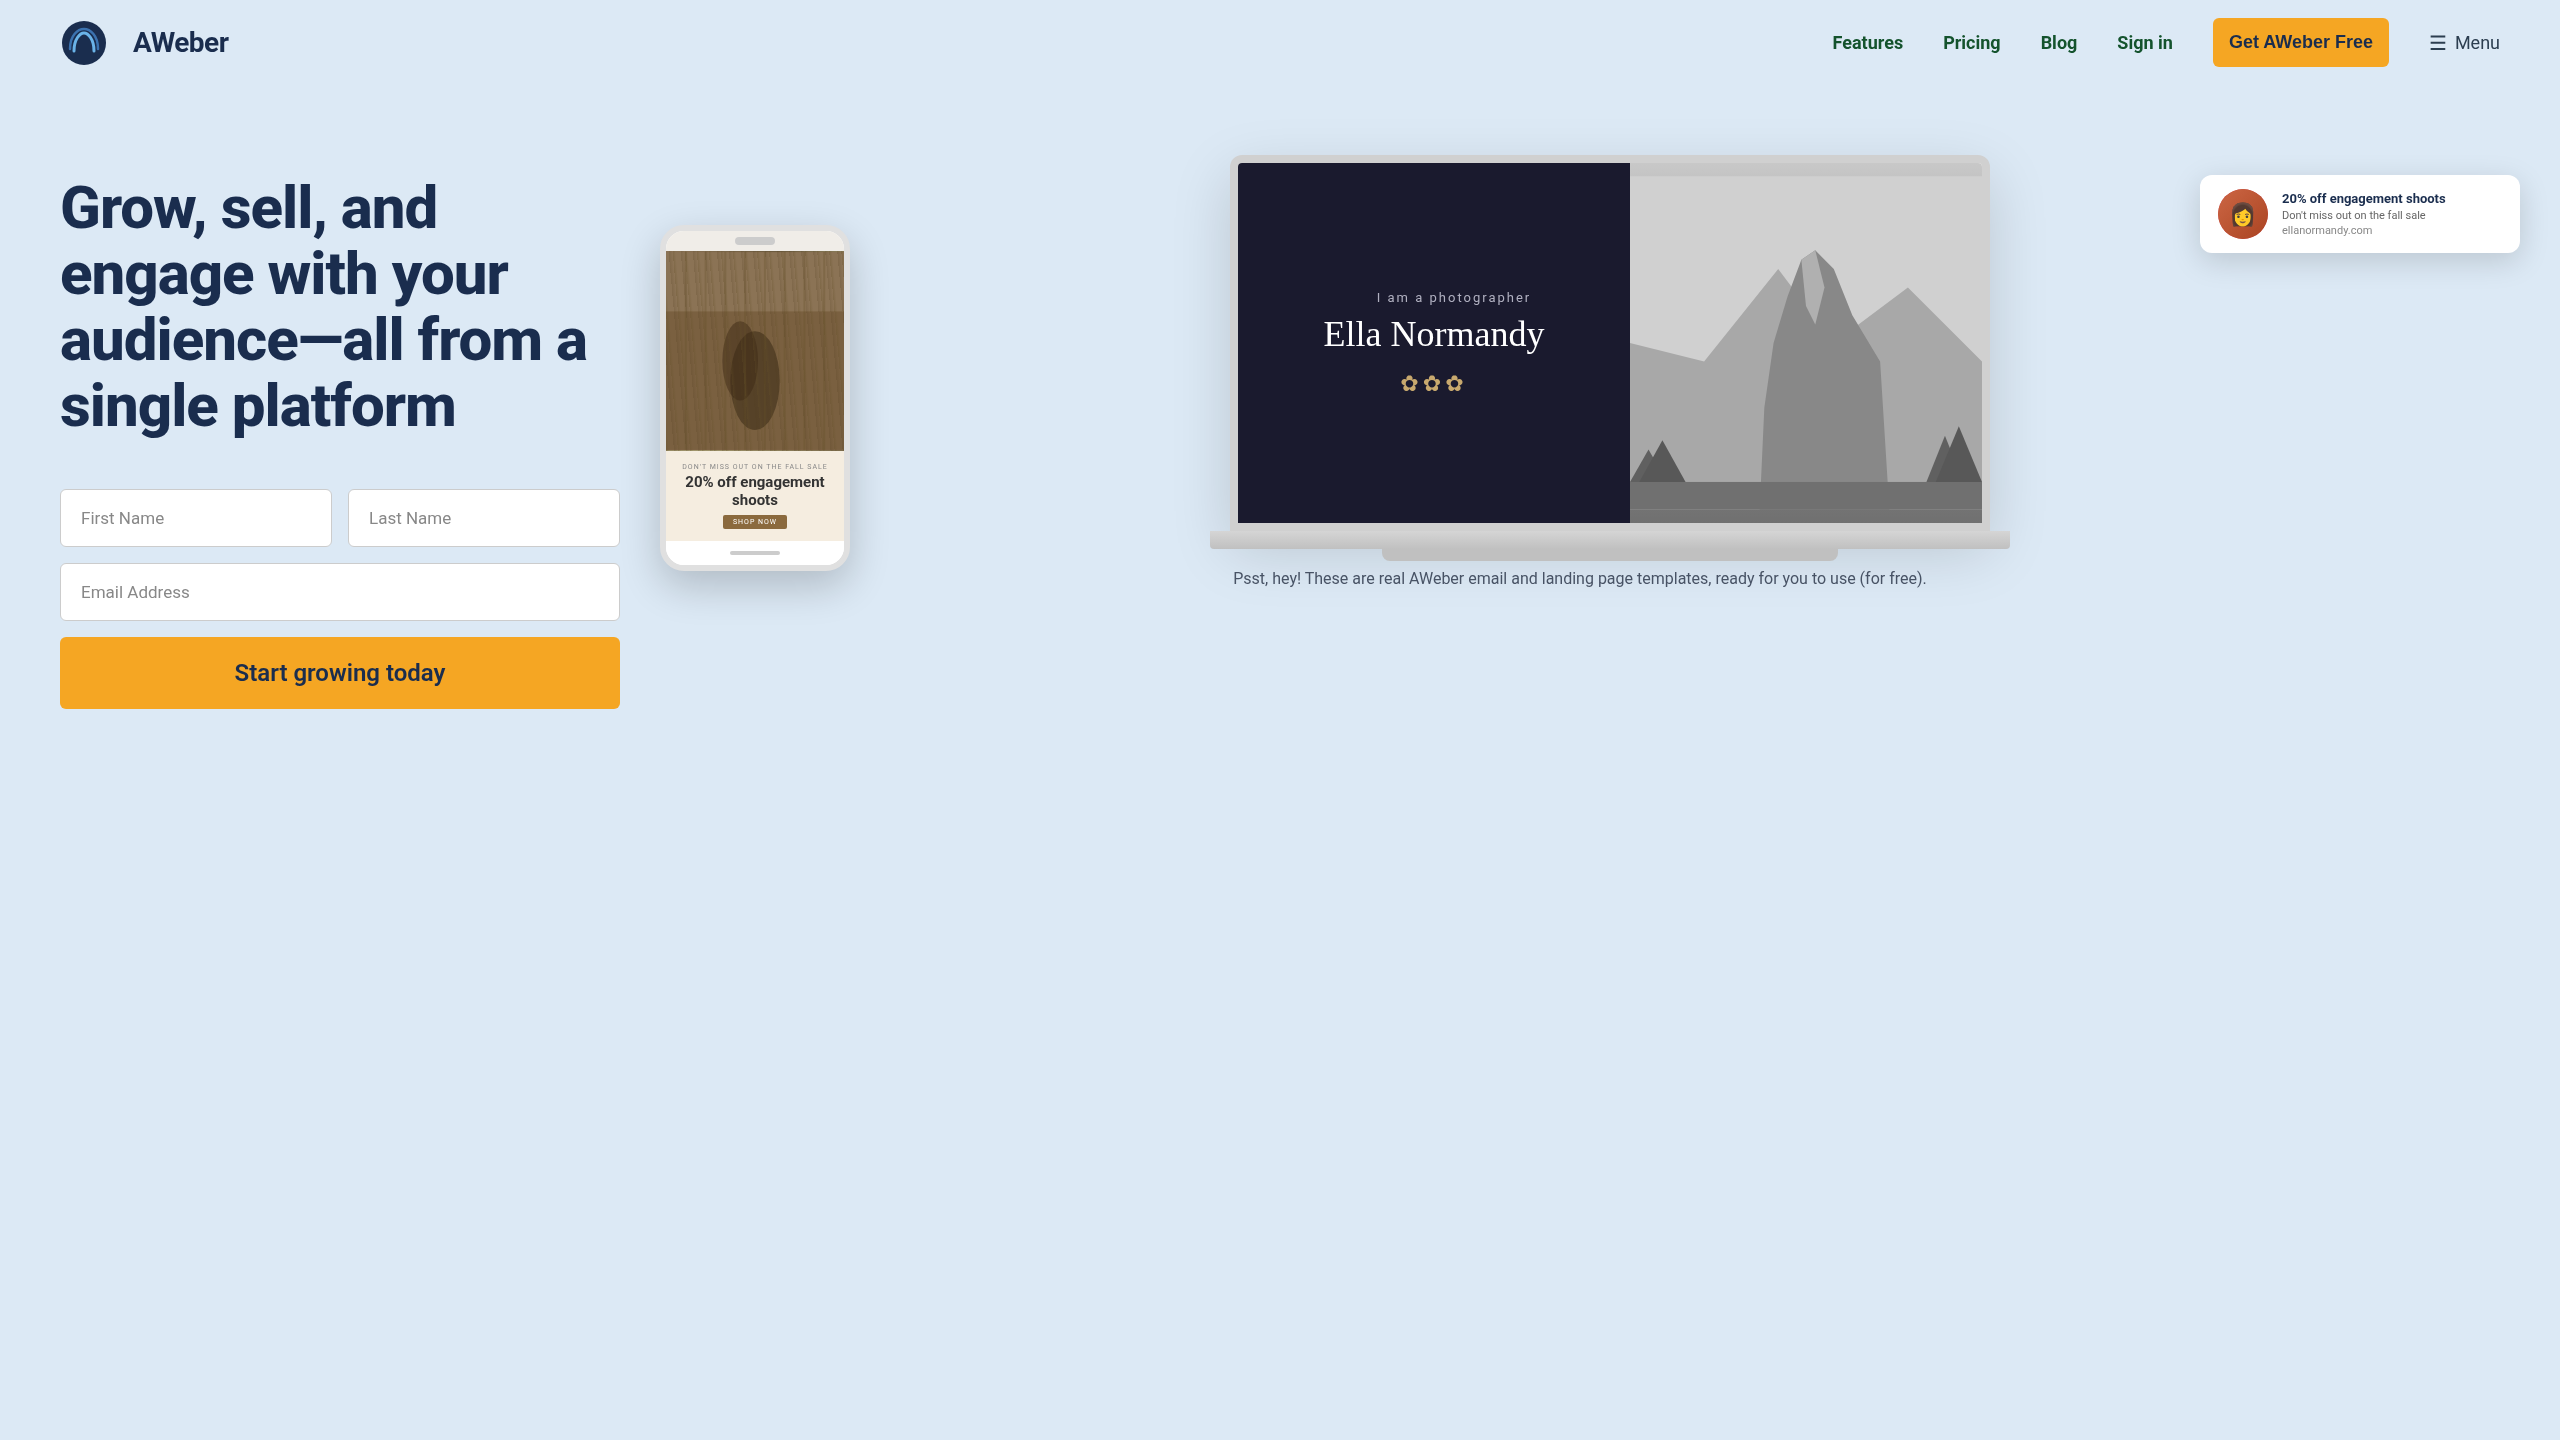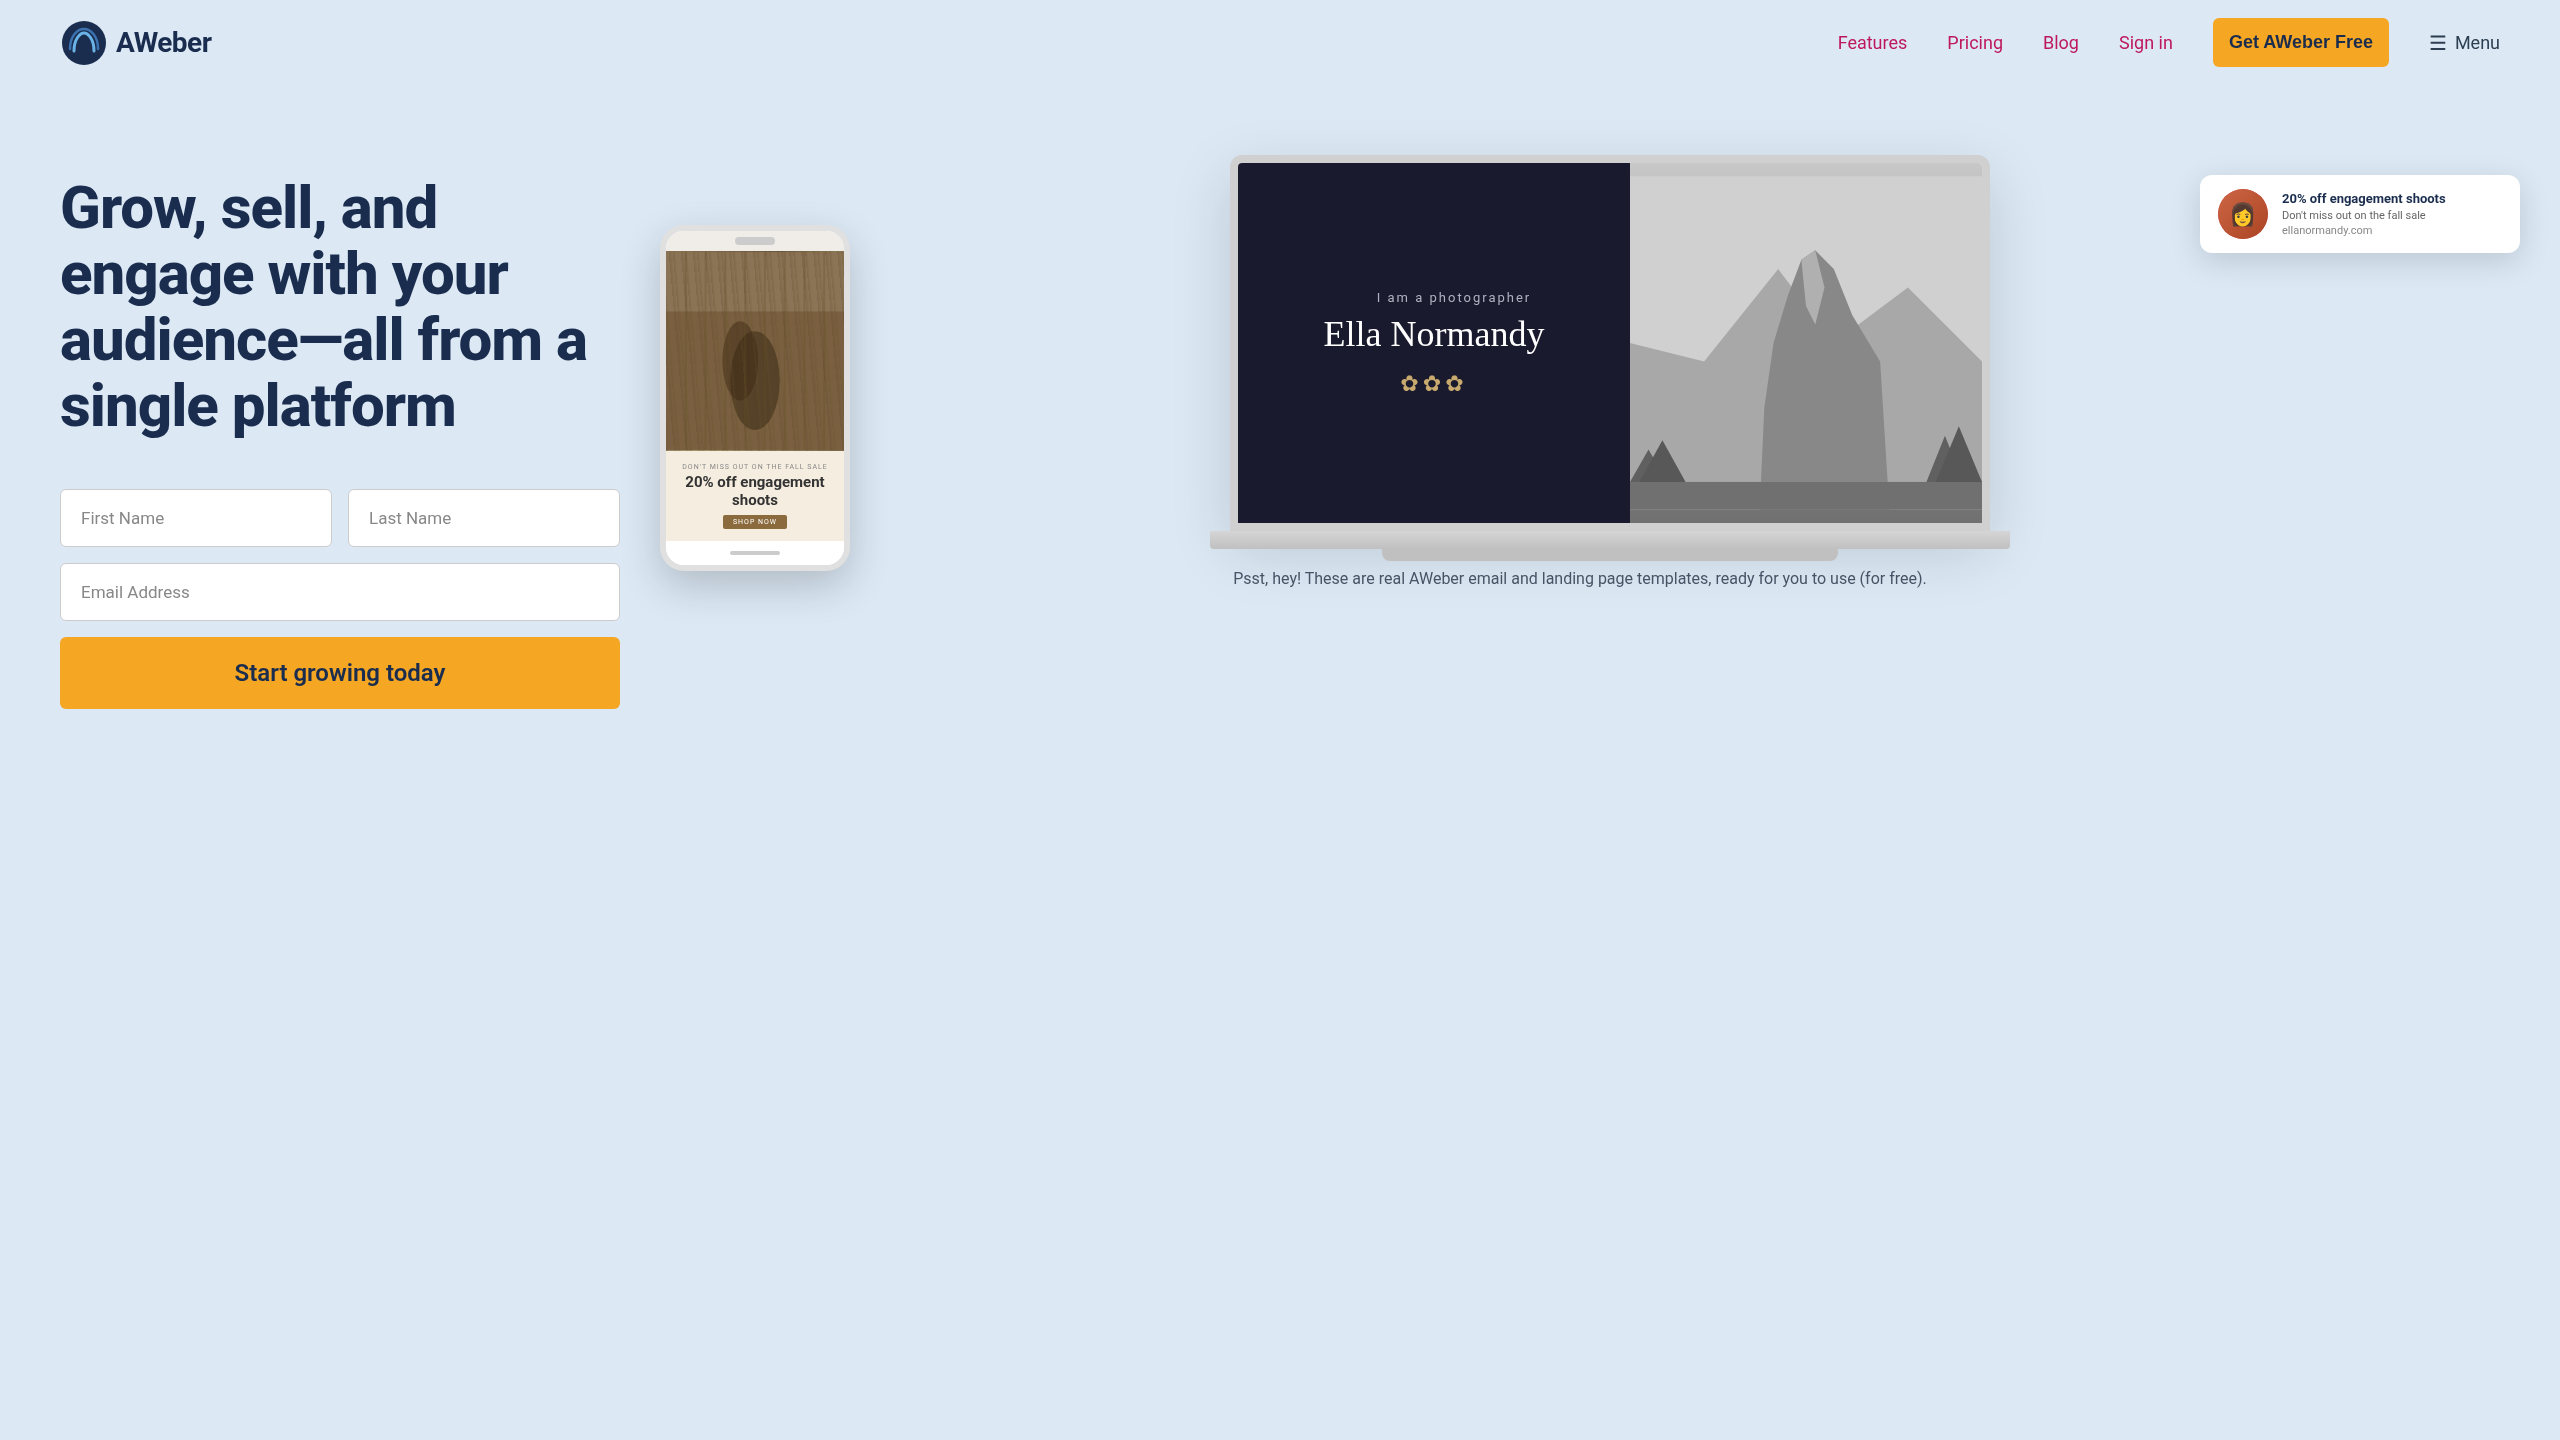--- a/index.html
+++ b/index.html
@@ -21,21 +21,21 @@
       display: flex;
       align-items: center;
       justify-content: space-between;
       padding: 18px 60px;
       background-color: #dce9f5;
     }
 
     .logo-wrap {
       display: flex;
       align-items: center;
-      gap: 8px;
+      gap: 25px;
       text-decoration: none;
     }
 
     .logo-icon {
       width: 48px;
       height: 48px;
     }
 
     .logo-text {
       font-size: 28px;
@@ -45,23 +45,23 @@
     }
 
     nav {
       display: flex;
       align-items: center;
       gap: 40px;
     }
 
     .nav-link {
       font-size: 18px;
-      color: #be185d;
+      color: #14532d;
       text-decoration: none;
-      font-weight: 400;
+      font-weight: 700;
       cursor: pointer;
     }
 
     .btn-get-free {
       background-color: #f5a623;
       color: #1a2d4e;
       border: none;
       padding: 14px 16px;
       font-size: 18px;
       font-weight: 600;

